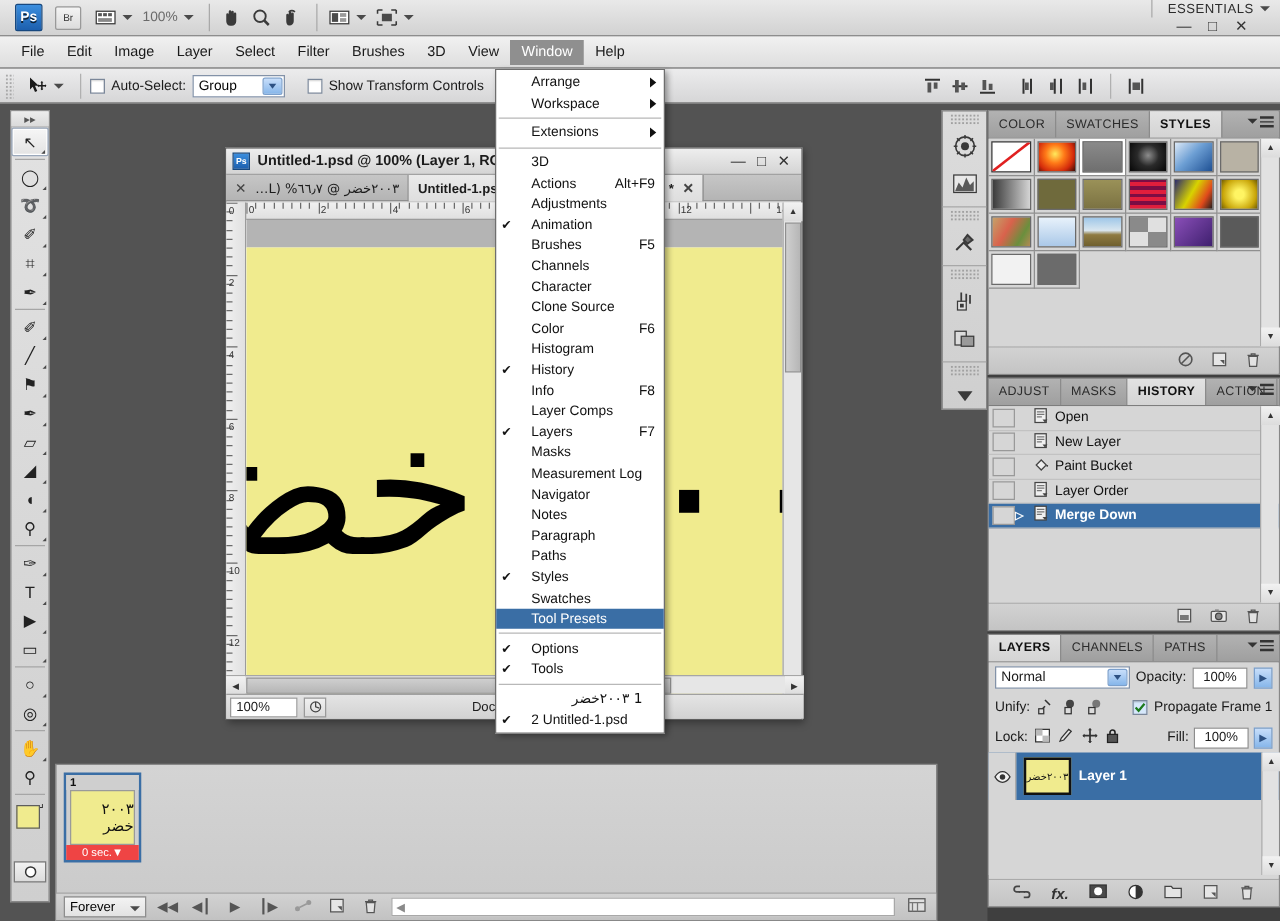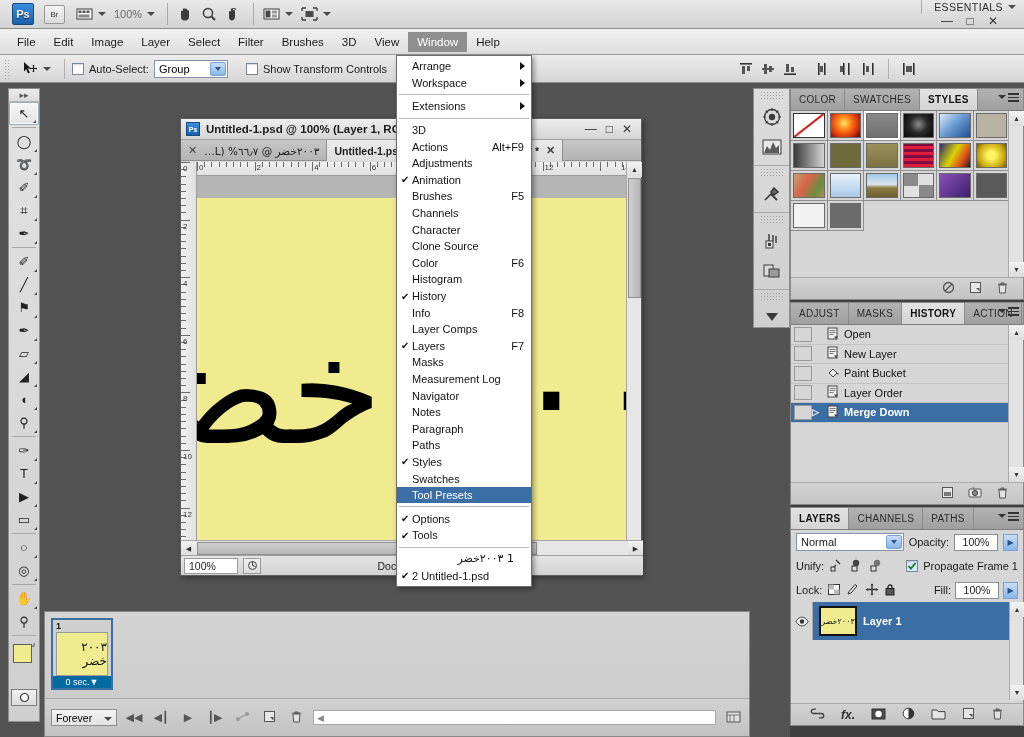--- a/index.html
+++ b/index.html
@@ -167,21 +167,21 @@
                 background: linear-gradient(#cfcfcf,#b6b6b6); border: 1px solid #8f8f8f; }
 
   
   .dropdown {
     position: absolute; left: 396px; top: 55px; width: 136px;
     background: #ffffff; border: 1px solid #6e6e6e;
     box-shadow: 2px 2px 5px rgba(0,0,0,.4); z-index: 50; padding: 2px 0;
   }
   .mi { height: 16.6px; display: flex; align-items: center; font-size: 11px; color: #111; padding-left: 4px; position: relative; }
   .mi .chk { width: 11px; font-size: 10px; color: #111; }
-  .mi .lbl { flex: 1; }
+  .mi .lbl { flex: 1; margin-left: 13px; }
   .mi .acc { color: #111; padding-right: 7px; font-size: 11px; }
   .mi .sub { position: absolute; right: 6px; width: 0; height: 0;
              border-top: 4px solid transparent; border-bottom: 4px solid transparent; border-left: 5px solid #111; }
   .mi.sel { background: #3a6ea5; color: #fff; }
   .mi.sel .lbl, .mi.sel .chk { color: #fff; }
   .mi.rtl { direction: rtl; justify-content: flex-end; padding-right: 6px; }
   .mi-sep { height: 1px; background: #b8b8b8; margin: 3px 2px; }
 
   
   .icon-rail {
@@ -248,22 +248,22 @@
     position: absolute; left: 44px; top: 611px; width: 706px; height: 126px;
     background: linear-gradient(#d4d4d4,#c9c9c9); border: 1px solid #888;
   }
   .anim-tabs { height: 21px; display: flex; background: linear-gradient(#b2b2b2,#9f9f9f); border-bottom: 1px solid #7d7d7d; position: relative; }
   .frame {
     width: 62px; margin: 6px; border: 2px solid #3a6ea5; background: #cfcfcf;
   }
   .frame-num { font-size: 9px; font-weight: bold; padding: 1px 3px; color: #111; background: #cfcfcf; }
   .frame-img { height: 44px; background: #f0eb8e; border: 1px solid #9a9a9a; margin: 0 3px;
                display: flex; align-items: center; justify-content: center; font-size: 12px; color: #111; }
-  .frame-time { font-size: 9px; text-align: center; color: #111; background: #0369a1; color: #fff; padding: 1px 0; }
-  .anim-ctrl { position: absolute; left: 0; bottom: 0; width: 100%; height: 38px;
+  .frame-time { font-size: 9px; text-align: center; color: #111; background: #ef4444; color: #fff; padding: 1px 0; }
+  .anim-ctrl { position: absolute; left: 0; bottom: 0; width: 100%; height: 22px;
                background: linear-gradient(#d2d2d2,#c2c2c2); border-top: 1px solid #a6a6a6;
                display: flex; align-items: center; gap: 7px; padding: 0 6px; }
   .loop-select { width: 66px; height: 17px; border: 1px solid #8d8d8d; background: linear-gradient(#f3f3f3,#e2e2e2);
                  display: flex; align-items: center; padding-left: 4px; font-size: 10.5px; position: relative; }
   .ac-ico { width: 20px; text-align: center; font-size: 11px; color: #555; }
   .ar { font-family: "DejaVu Sans", sans-serif; direction: rtl; }
 </style>
 </head>
 <body>
 

